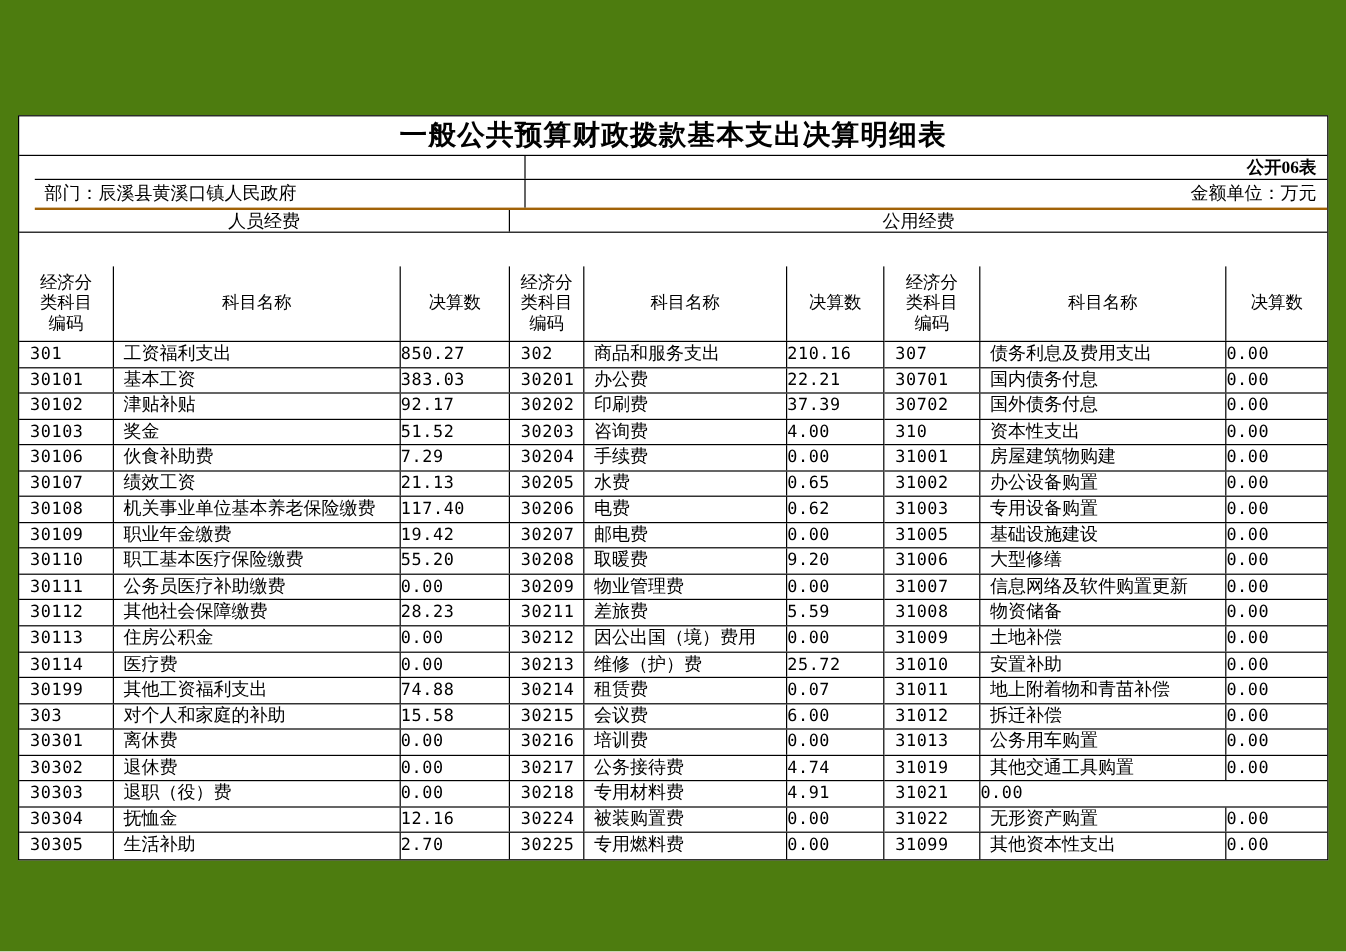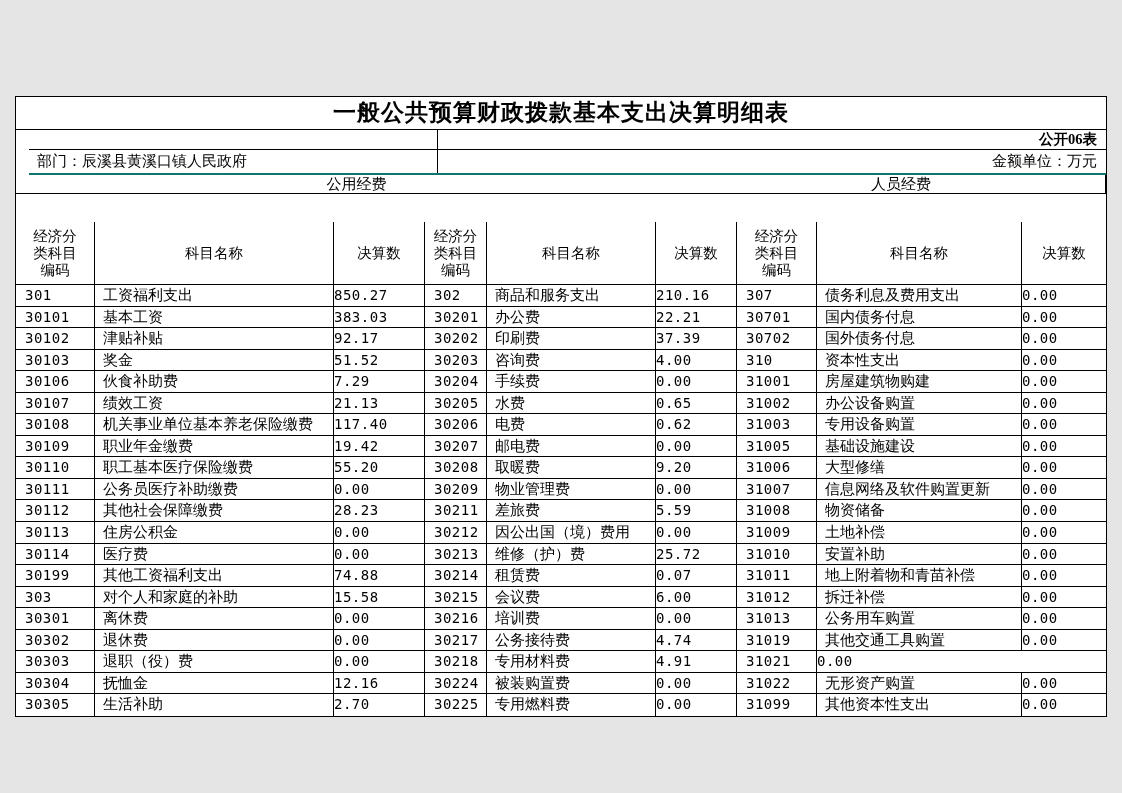--- a/index.html
+++ b/index.html
@@ -2,38 +2,38 @@
 <html><head>
 <meta charset="utf-8">
 <style>
   html, body {
     margin: 0; padding: 0;
     background: #ffffff;
     width: 1122px; height: 793px;
     font-family: "Liberation Serif", "DejaVu Serif", serif;
     color: #000;
   }
-  .sheet { position: relative; width: 1122px; height: 793px; background: #e5e5e5; overflow: hidden; }
+  .sheet { position: relative; width: 1122px; height: 793px; background: #4d7c0f; overflow: hidden; }
 
   .tbl {
     position: absolute; left: 15px; top: 96px; width: 1092px;
     border: 1px solid #000; box-sizing: border-box; background: #fff;
   }
   .tbl * { box-sizing: border-box; }
 
   .title-row {
     height: 33px; line-height: 31px; text-align: center;
     font-size: 23px; font-weight: bold; letter-spacing: 1px;
     font-family: "Liberation Sans", "DejaVu Sans", sans-serif;
     border-bottom: 1px solid #000;
   }
 
   .meta-row { display: flex; border-bottom: 1px solid #000; margin-left: 13px; }
   .meta-row.r2 { height: 20px; }
-  .meta-row.r3 { height: 25px; border-bottom: 2px solid #0f766e; }
+  .meta-row.r3 { height: 25px; border-bottom: 2px solid #a16207; }
   .mcell.left  { width: 409px; border-right: 1px solid #000; padding-left: 8px;
                  display: flex; align-items: center; font-size: 15px; }
   .mcell.right { flex: 1; display: flex; align-items: center; justify-content: flex-end;
                  padding-right: 9px; font-size: 15px; }
   .mcell.bold  { font-weight: bold; font-size: 14.5px; }
 
   .sec-row { display: flex; height: 19px; border-bottom: 1px solid #000; }
   .scell { display: flex; align-items: center; justify-content: center; font-size: 15px; }
   .scell.left  { width: 409px; border-right: 1px solid #000; }
   .scell.right { flex: 1; }
@@ -83,22 +83,22 @@
       <div class="mcell left"></div>
       <div class="mcell right bold">公开06表</div>
     </div>
 
     <div class="meta-row r3">
       <div class="mcell left">部门：辰溪县黄溪口镇人民政府</div>
       <div class="mcell right">金额单位：万元</div>
     </div>
 
     <div class="sec-row">
+      <div class="scell left">人员经费</div>
       <div class="scell right">公用经费</div>
-      <div class="scell left">人员经费</div>
     </div>
 
     <div class="groups">
       <div class="group g0">
         <div class="grow ghead">
           <div class="c code">经济分
 类科目
 编码</div>
           <div class="c name">科目名称</div>
           <div class="c val">决算数</div>

